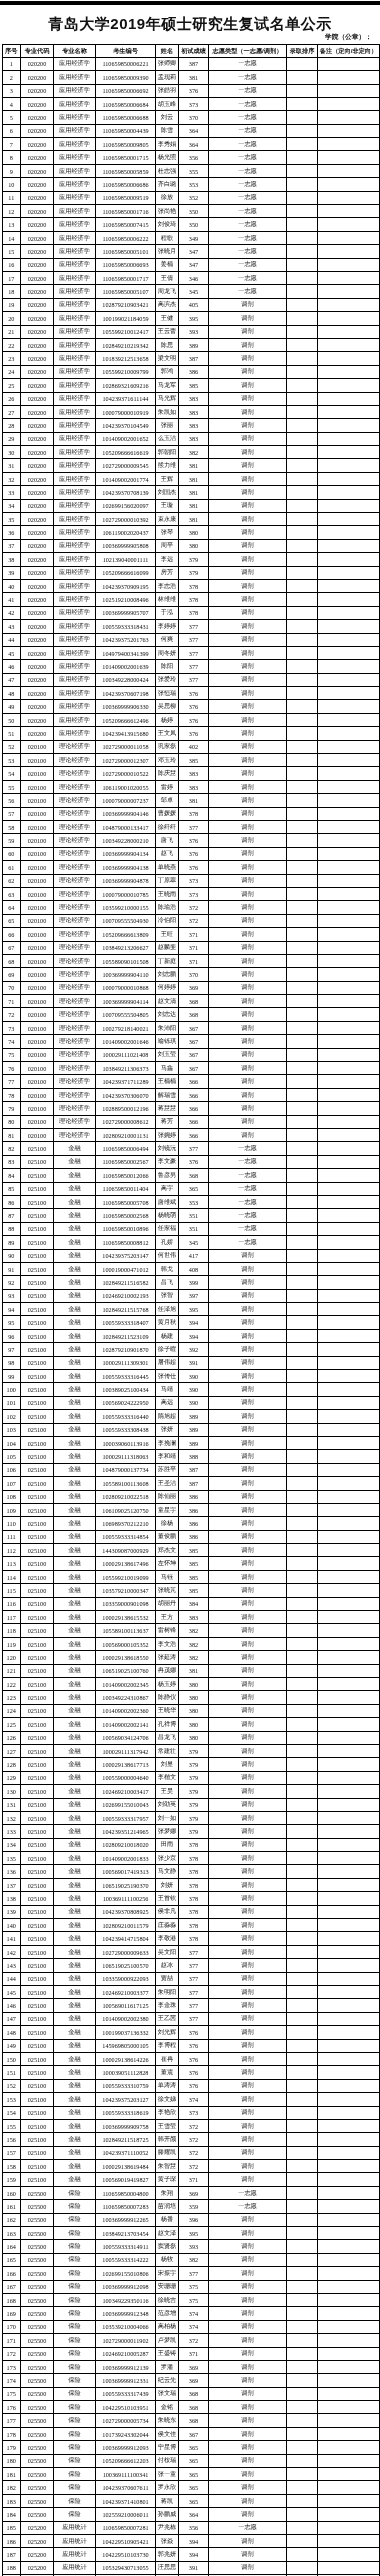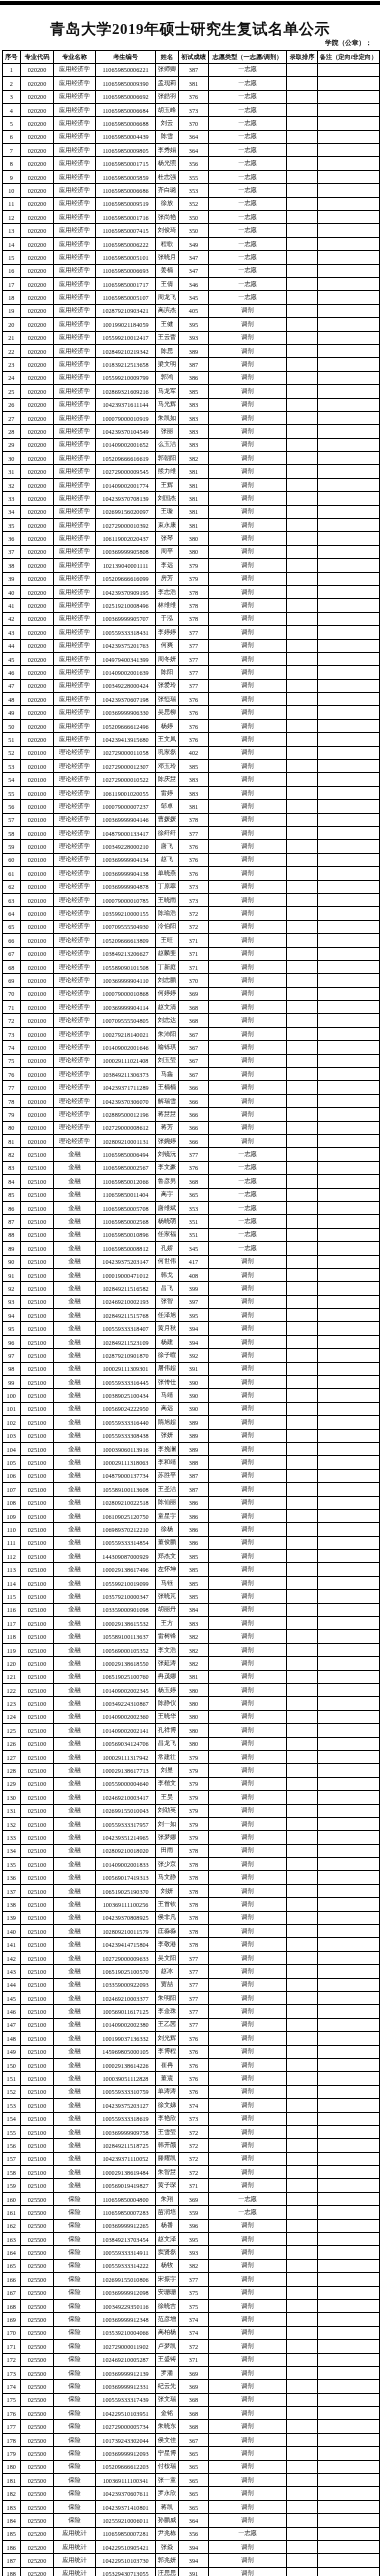--- a/index.html
+++ b/index.html
@@ -1,19 +1,19 @@
 <!DOCTYPE html>
 <html style="font-size:8.2px"><head>
 <meta charset="utf-8">
 <style>
   html,body{margin:0;padding:0;background:#ffffff;}
   body{width:380px;font-family:"Liberation Serif",serif;color:#111;}
   .scan-topbar{margin-top:1px;height:3.6px;background:#000;width:100%;}
-  .doc-title{text-align:center;font-family:Liberation Serif, serif;
-    font-weight:bold;font-size:15px;letter-spacing:0.5px;margin-top:16px;line-height:1.15;}
+  .doc-title{text-align:center;font-family:Liberation Sans, sans-serif;
+    font-weight:bold;font-size:15px;letter-spacing:0.5px;margin-top:10px;line-height:1.15;}
   .seal-line{text-align:right;padding-right:8.2px;font-family:"Liberation Sans",sans-serif;
     font-weight:bold;font-size:6.7px;margin-top:1.5px;margin-bottom:2.1px;}
   table.roster{border-collapse:collapse;table-layout:fixed;width:377px;margin-left:1.5px;
     border:1px solid #000;}
   .roster th{border:0.5px solid #000;font-family:"Liberation Sans",sans-serif;
     font-weight:bold;font-size:6.2px;height:11.3px;padding:0;text-align:center;overflow:hidden;white-space:nowrap;}
   .roster td{border:0.5px solid #000;font-size:6.2px;height:12.4px;padding:0;
     text-align:center;overflow:hidden;white-space:nowrap;}
   .roster col.c-rank{width:18.5px;}
   .roster col.c-code{width:33px;}

